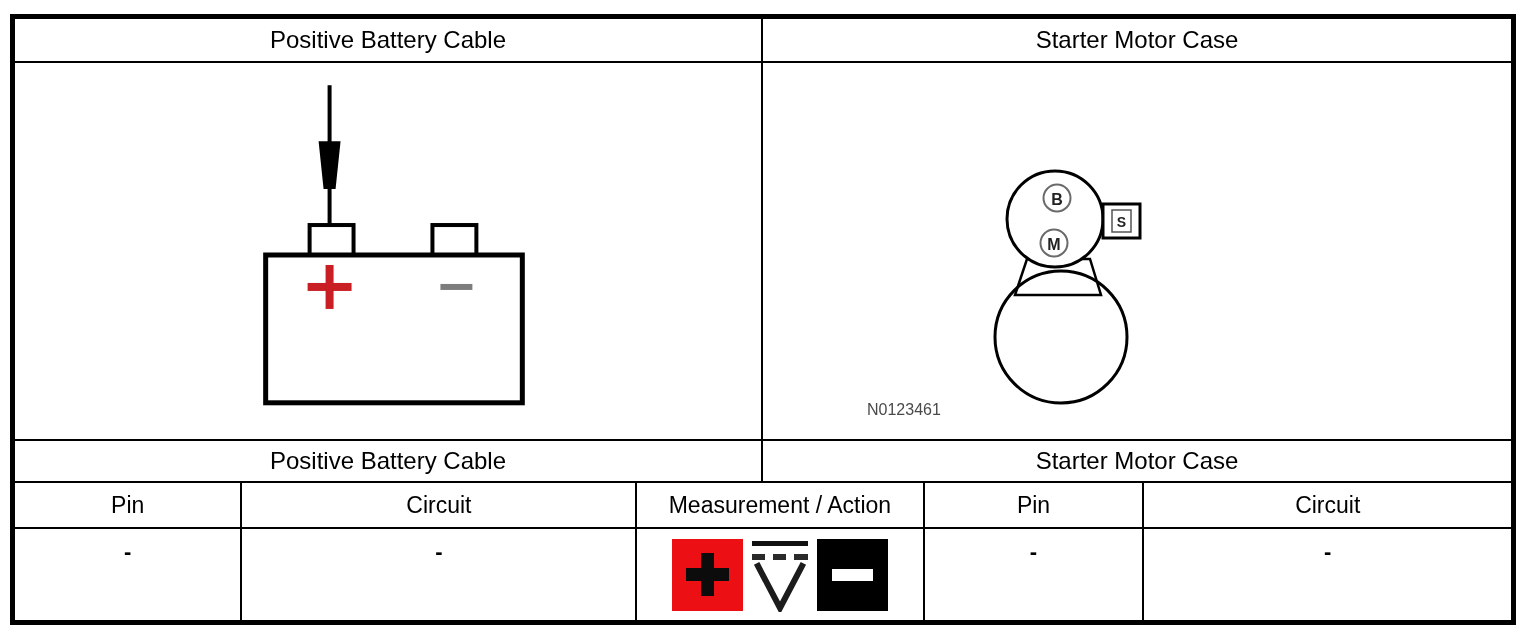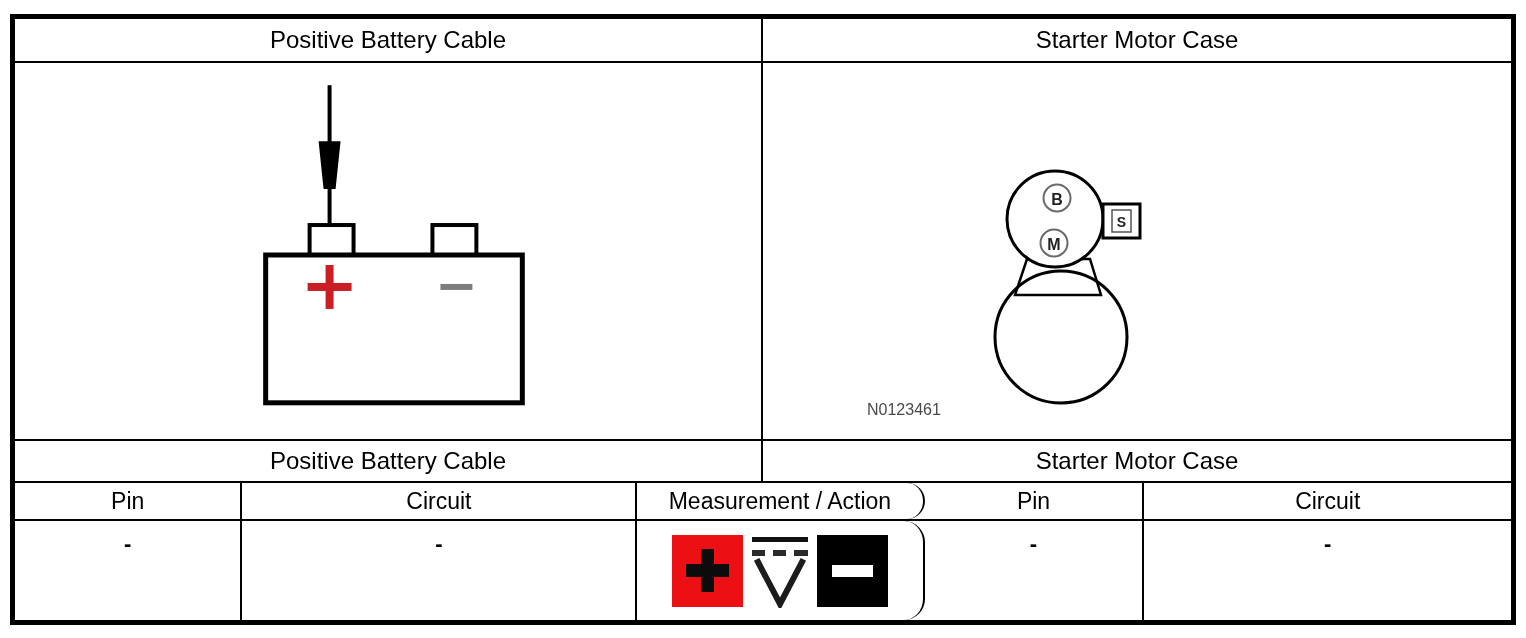--- a/index.html
+++ b/index.html
@@ -8,26 +8,26 @@
   .tbl{position:absolute;left:10px;top:14px;width:1506px;height:611px;
        border:5px solid #000;background:#fff;display:flex;flex-direction:column;box-sizing:border-box;}
   .row{display:flex;border-bottom:2px solid #000;box-sizing:border-box;}
   .row.last{border-bottom:none;flex:1;}
   .cell{box-sizing:border-box;border-right:2px solid #000;display:flex;align-items:center;justify-content:center;overflow:hidden;position:relative;}
   .cell.end{border-right:none;border-radius:13px;}
   .half{flex:0 0 50%;max-width:50%;}
   .hdr-row{height:44px;}
   .diagram-row{height:378px;}
   .sec-row{height:42px;}
-  .colhdr-row{height:38px;}
+  .colhdr-row{height:46px;}
   .hdr-text{font-size:24px;}
   .colhdr-text{font-size:23px;}
   .c-pin1{flex:0 0 15.2%;max-width:15.2%;}
   .c-cir1{flex:0 0 26.4%;max-width:26.4%;}
-  .c-meas{flex:0 0 19.2%;max-width:19.2%;border-radius:21px;}
+  .c-meas{flex:0 0 19.2%;max-width:19.2%;}
   .c-pin2{flex:0 0 14.7%;max-width:14.7%;}
   .c-cir2{flex:1;}
   .val-cell{align-items:flex-start;padding-top:10px;font-size:22px;font-weight:bold;}
   .meas-cell{align-items:center;padding-top:0;}
   .diagram-cell{align-items:flex-start;justify-content:flex-start;}
 </style>
 </head>
 <body>
 
 <div class="stage">

